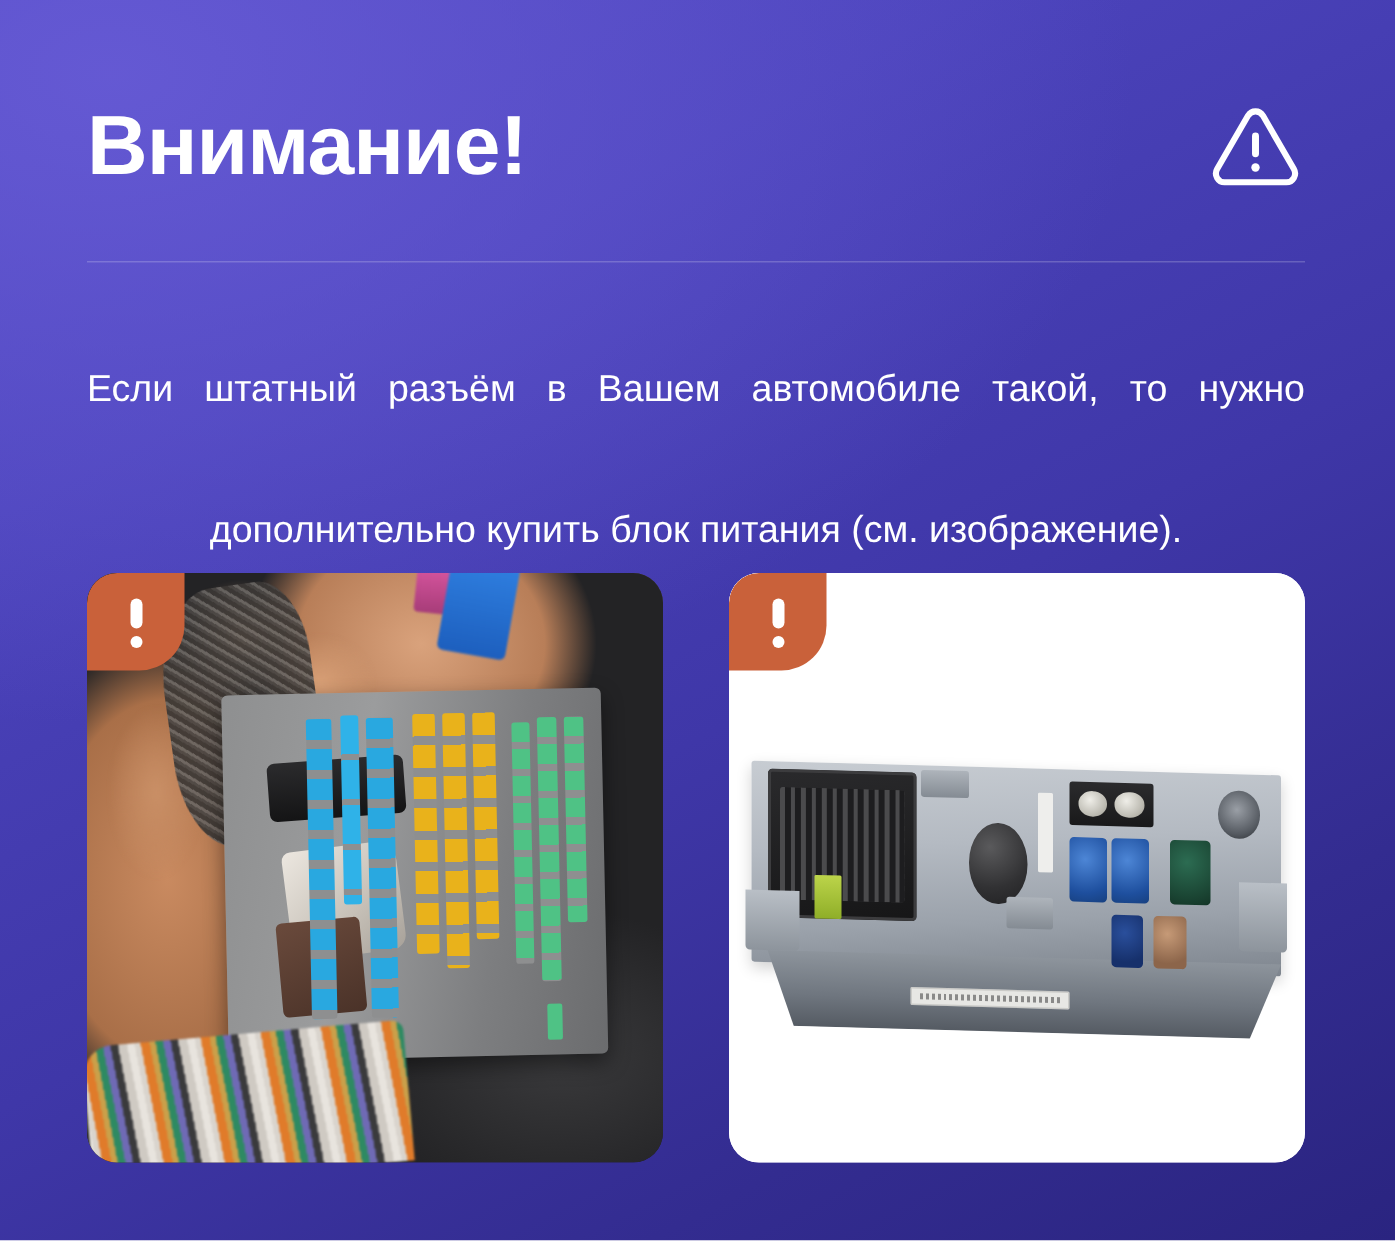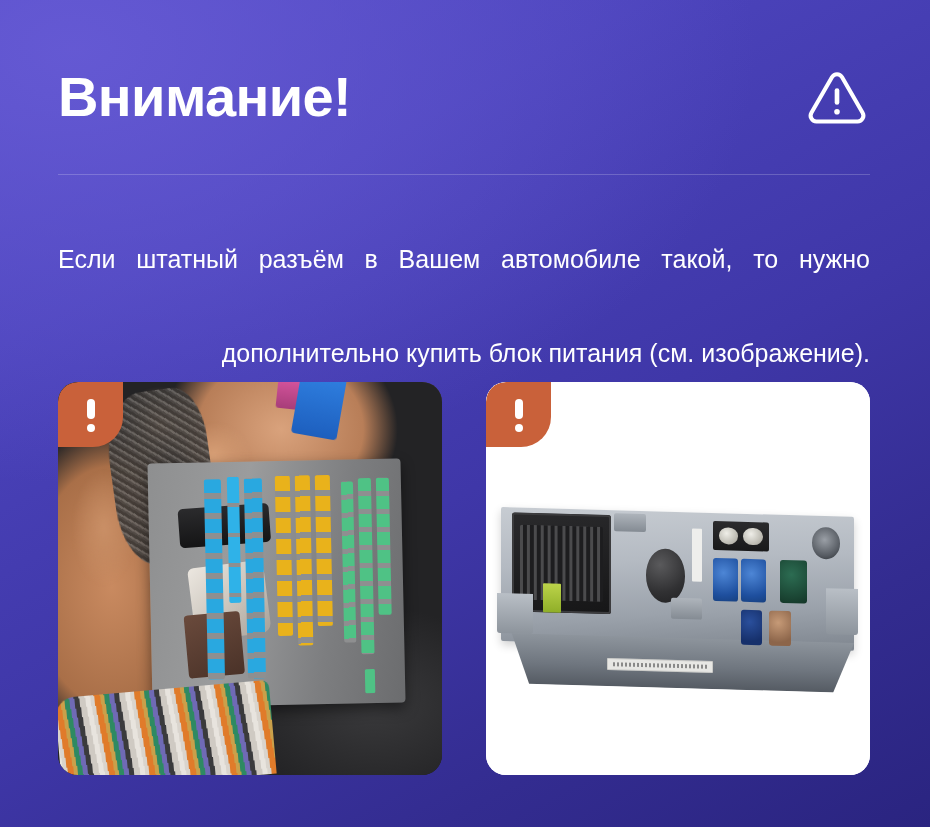--- a/index.html
+++ b/index.html
@@ -61,21 +61,21 @@
     width: 812px;
     color: #ffffff;
     font-size: 25px;
     font-weight: 400;
     line-height: 47px;
     text-align: justify;
     text-justify: inter-word;
   }
   .copy .line1 { display: block; text-align: justify; }
   .copy .line1::after { content: ""; display: inline-block; width: 100%; }
-  .copy .line2 { display: block; text-align: right; }
+  .copy .line2 { display: block; text-align: center; }
 
   
   .cards {
     position: absolute;
     left: 58px;
     top: 382px;
     width: 812px;
     height: 393px;
     display: flex;
     gap: 44px;

